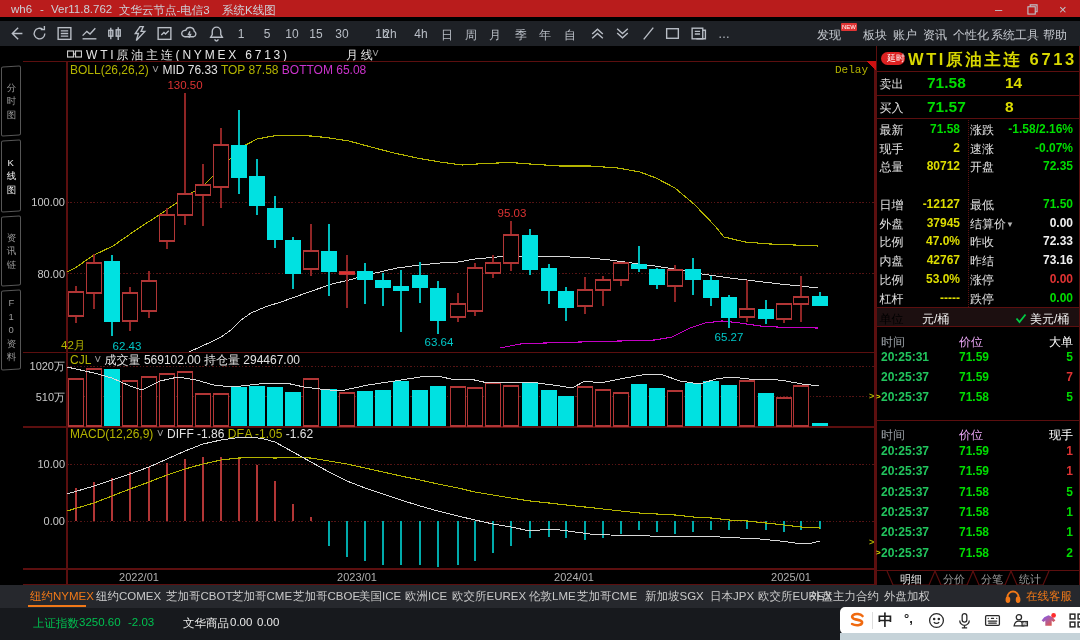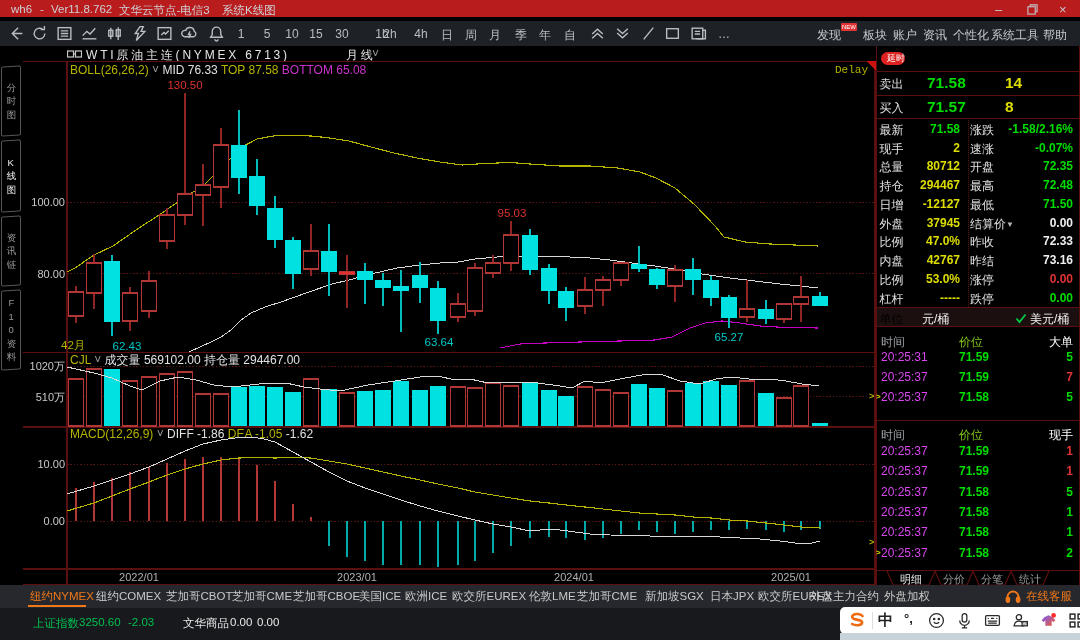--- a/index.html
+++ b/index.html
@@ -41,24 +41,24 @@
 .qv{position:absolute;right:119px;top:2px;font-weight:bold}
 .ql2{position:absolute;left:93px;top:2px;color:#e2e2e2}
 .ql2 i{font-style:normal;font-size:8px;color:#b5b5b5;vertical-align:1px}
 .qv2{position:absolute;right:6px;top:2px;font-weight:bold}
 #qdiv{position:absolute;left:91px;top:0;width:0;height:187px;border-left:1px dotted #5c0f0f}
 #unit{position:absolute;left:0;top:261px;width:100%;height:20px;background:#1c0f10;
  border-top:1px solid #5c0f0f;border-bottom:1px solid #5c0f0f}
 #unit span{position:absolute;top:3px}
 .thead{position:absolute;left:0;width:100%;height:16px;color:#9aa0a6}
 .trow{position:absolute;left:0;width:100%;height:20.2px;font-weight:bold}
-.thead .c1,.trow .c1{position:absolute;left:4px;top:1px;color:#d946ef;font-weight:normal}
+.thead .c1,.trow .c1{position:absolute;left:4px;top:1px;color:#22c55e;font-weight:bold}
 .thead .c1{font-weight:normal;color:#9aa0a6}
 .thead .c2,.trow .c2{position:absolute;left:82px;top:1px}
-.thead .c2{color:#84cc16}
+.thead .c2{color:#f0abfc}
 .thead .c3,.trow .c3{position:absolute;right:6px;top:1px}
 .thead .c3{color:#ffffff}
 .mk{position:absolute;left:-1px;top:3px;color:#dddd00;font-size:8px}
 .tdiv{position:absolute;left:0;width:100%;border-top:1.2px solid #5c0f0f}
 #rtabs{position:absolute;left:0;top:524px;width:100%;height:15px;border-top:1.2px solid #5c0f0f}
 #tabbar{position:absolute;left:0;top:585px;width:1080px;height:23px;background:#26282d}
 .btab{position:absolute;top:4px;font-size:11.5px;color:#c9c9c9;white-space:nowrap}
 .btab.act{color:#f07818}
 #statusbar{position:absolute;left:0;top:608px;width:1080px;height:32px;background:#17191d}
 #statusbar span{position:absolute;top:8px;font-size:11.5px}
@@ -400,20 +400,21 @@
         <i>F</i>
         <i>1</i>
         <i>0</i>
         <i>资</i>
         <i>料</i>
       </div>
     </div>
     <div id="rpanel">
       <div id="rtitle">
         <span id="delay">延时</span>
+        <span id="rtname">WTI原油主连  6713</span>
       </div>
       <div class="bidrow" style="top:26px">
         <span class="lab">卖出</span>
         <span class="px g">71.58</span>
         <span class="qy y">14</span>
       </div>
       <div class="bidrow" style="top:49.5px;border-bottom:1px solid #5c0f0f">
         <span class="lab">买入</span>
         <span class="px g">71.57</span>
         <span class="qy y">8</span>
@@ -429,26 +430,20 @@
           <span class="ql">现手</span>
           <span class="qv y">2</span>
           <span class="ql2">速涨</span>
           <span class="qv2 g">-0.07%</span>
         </div>
         <div class="qrow" style="top:37.46px">
           <span class="ql">总量</span>
           <span class="qv y">80712</span>
           <span class="ql2">开盘</span>
           <span class="qv2 g">72.35</span>
-        </div>
-        <div class="qrow" style="top:56.19px">
-          <span class="ql">持仓</span>
-          <span class="qv y">294467</span>
-          <span class="ql2">最高</span>
-          <span class="qv2 g">72.48</span>
         </div>
         <div class="qrow" style="top:74.92px">
           <span class="ql">日增</span>
           <span class="qv y">-12127</span>
           <span class="ql2">最低</span>
           <span class="qv2 g">71.50</span>
         </div>
         <div class="qrow" style="top:93.65px">
           <span class="ql">外盘</span>
           <span class="qv y">37945</span>

